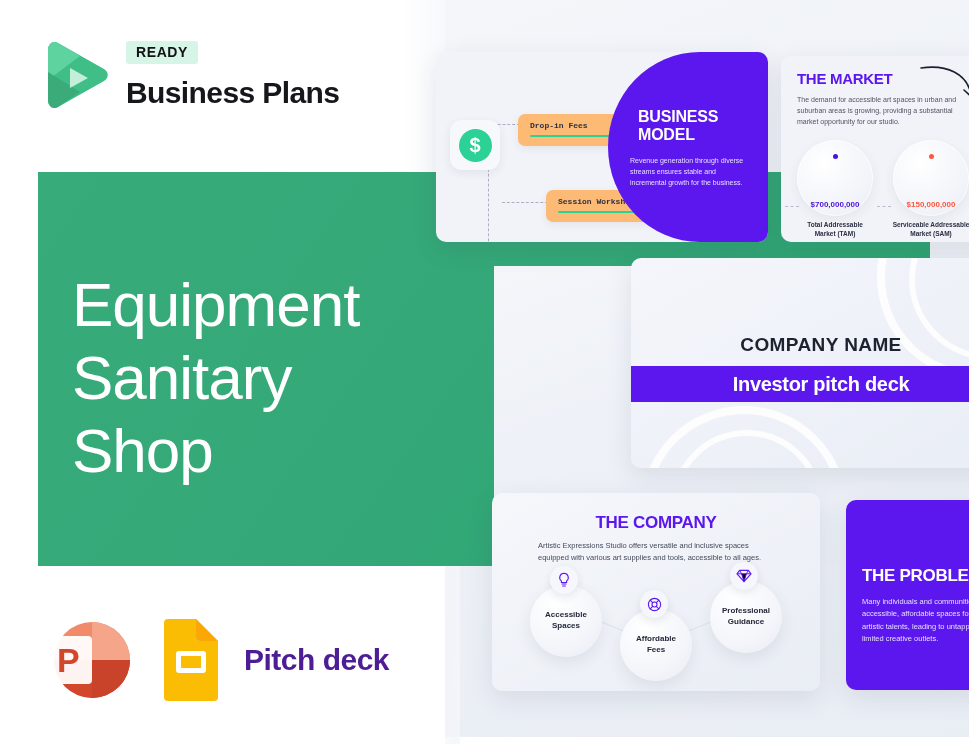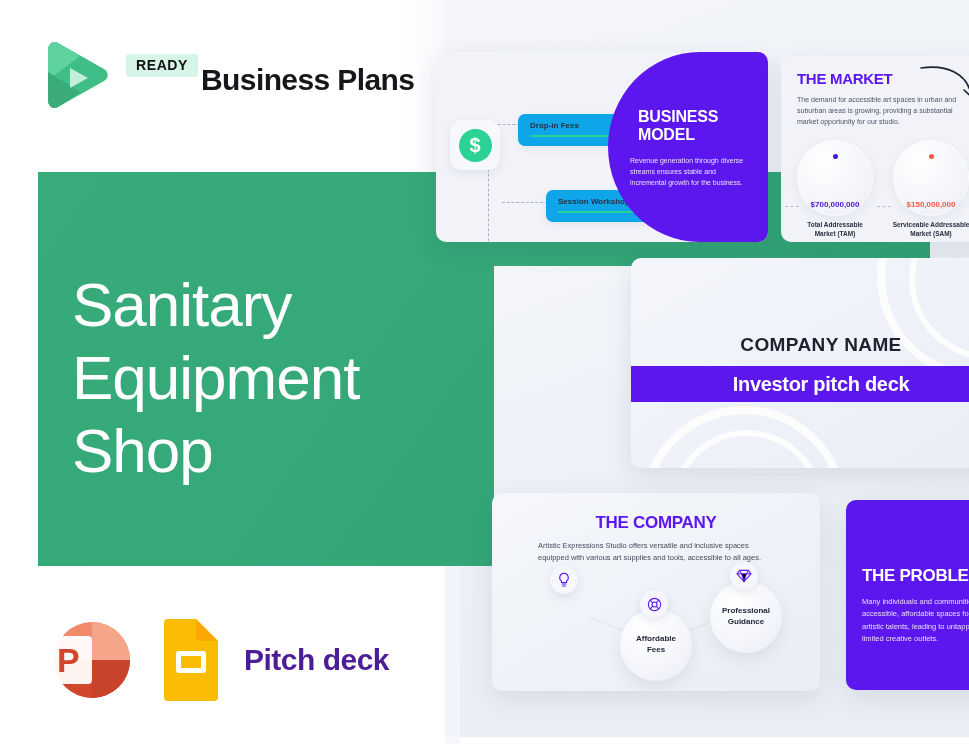--- a/index.html
+++ b/index.html
@@ -27,21 +27,21 @@
   }
   .green-mask-a{position:absolute;left:494px;top:266px;width:480px;height:300px;background:#ffffff;}
   .green-mask-b{position:absolute;left:494px;top:266px;width:480px;height:300px;
     background:linear-gradient(160deg,#f4f6fa 0%,#eef1f7 40%,#e9edf4 100%);}
   .white-bottom{position:absolute;left:0;top:566px;width:445px;height:178px;background:#ffffff;}
 
   
   .logo-wrap{position:absolute;left:40px;top:36px;display:flex;align-items:center;gap:14px;}
   .logo-mark{position:relative;width:72px;height:78px;}
   .logo-mark svg{display:block;}
-  .logo-text{display:flex;flex-direction:row;gap:3px;}
+  .logo-text{display:flex;flex-direction:column;gap:3px;}
   .ready-badge{
     display:inline-block;align-self:flex-start;
     background:#d7f5e6;color:#111214;
     font-size:14px;font-weight:bold;letter-spacing:.6px;
     padding:3px 10px 4px;border-radius:3px;
   }
   .brand-name{
     font-size:30px;font-weight:bold;color:#15171a;letter-spacing:-.6px;white-space:nowrap;margin-top:9px;
   }
 
@@ -71,22 +71,22 @@
     font-size:16px;font-weight:bold;line-height:1.12;letter-spacing:-.2px;}
   .bm-desc{position:absolute;right:14px;top:104px;width:124px;color:#e9e0ff;
     font-size:7px;line-height:1.55;}
   .bm-dollar{
     position:absolute;left:14px;top:68px;width:50px;height:50px;background:#f7f8fc;
     border-radius:12px;box-shadow:0 3px 10px rgba(40,50,80,.08);
     display:flex;align-items:center;justify-content:center;}
   .bm-dollar .circle{width:33px;height:33px;border-radius:50%;background:#2bd195;
     display:flex;align-items:center;justify-content:center;color:#fff;font-size:20px;
     font-weight:bold;line-height:1;}
-  .bm-item{position:absolute;background:#0ea5e9;border-radius:7px;
-    box-shadow:0 3px 9px rgba(40,50,80,.07);padding:7px 12px 9px;}
+  .bm-item{position:absolute;background:#fdba74;border-radius:7px;
+    box-shadow:0 3px 9px rgba(40,50,80,.07);padding:7px 12px 9px;font-family:Liberation Mono, monospace;}
   .bm-item .t{font-size:8px;font-weight:bold;color:#2b3042;white-space:nowrap;}
   .bm-item .bar{margin-top:5px;height:2px;background:#2bd195;border-radius:2px;}
   .bm-i1{left:82px;top:62px;width:96px;}
   .bm-i2{left:110px;top:138px;width:96px;}
   .bm-dash{position:absolute;border-left:1px dashed #aab0c2;}
   .bm-dashh{position:absolute;border-top:1px dashed #aab0c2;}
 
   
   .slide-mk{left:781px;top:56px;width:300px;height:186px;background:#f1f3f8;}
   .mk-title{position:absolute;left:16px;top:14px;color:#5b17ee;font-size:15px;
@@ -159,22 +159,22 @@
         <path d="M30 32 L48 42 L30 52 Z" fill="#d9f6e9" opacity="0.85"></path>
       </svg>
     </div>
     <div class="logo-text">
       <span class="ready-badge">READY</span>
       <span class="brand-name">Business Plans</span>
     </div>
   </div>
 
   <div class="hero-title">
+    <div>Equipment</div>
     <div>Sanitary</div>
-    <div>Equipment</div>
     <div>Shop</div>
   </div>
 
   <div class="card slide-bm">
 
     <div class="bm-dash" style="left:52px;top:72px;height:152px;"></div>
     <div class="bm-dashh" style="left:52px;top:72px;width:32px;"></div>
 
     <div class="bm-dashh" style="left:66px;top:150px;width:46px;"></div>
 
@@ -240,20 +240,26 @@
     </div>
   </div>
 
   <div class="card slide-so">
     <div class="so-title">THE COMPANY</div>
     <div class="so-desc">Artistic Expressions Studio offers versatile and inclusive spaces equipped with various art supplies and tools, accessible to all ages.</div>
 
     <div class="so-link" style="left:96px;top:132px;width:44px;transform:rotate(22deg);"></div>
     <div class="so-link" style="left:188px;top:132px;width:44px;transform:rotate(-22deg);"></div>
 
+    <div class="so-bubble" style="left:38px;top:92px;width:72px;height:72px;">
+      <div>
+        <div>Accessible</div>
+        <div>Spaces</div>
+      </div>
+    </div>
     <div class="so-ic" style="left:58px;top:73px;">
       <svg width="14" height="16" viewBox="0 0 14 16">
           <path d="M7 1.2a4.3 4.3 0 00-2.6 7.7v1.6h5.2V8.9A4.3 4.3 0 007 1.2z" fill="none" stroke="#5b17ee" stroke-width="1.1"></path>
           <path d="M5 12h4M5.6 14h2.8" stroke="#5b17ee" stroke-width="1.1" stroke-linecap="round"></path>
         </svg>
     </div>
 
     <div class="so-bubble" style="left:128px;top:116px;width:72px;height:72px;">
       <div>
         <div>Affordable</div>

